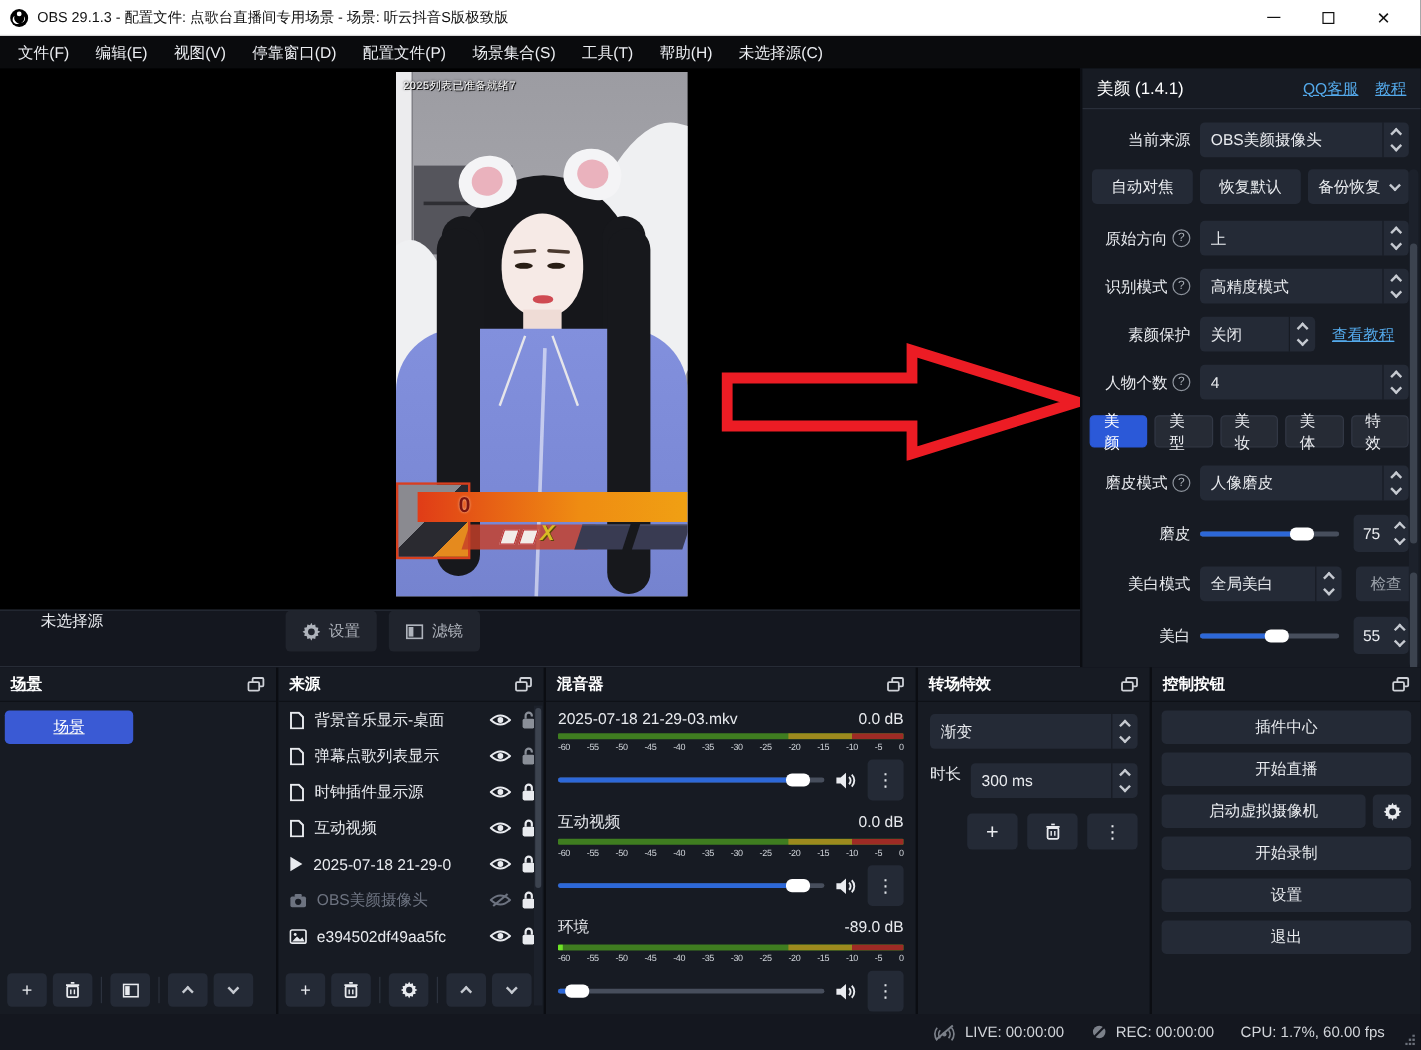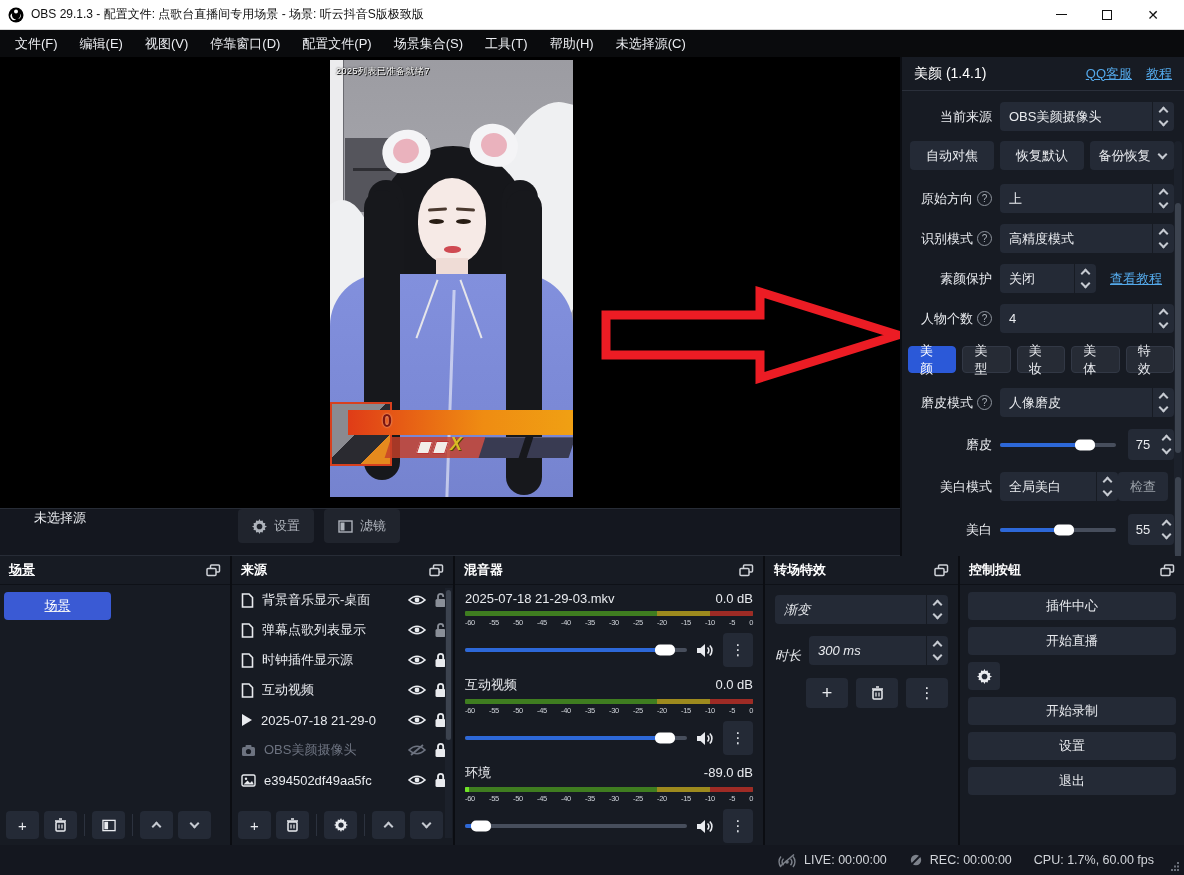--- a/index.html
+++ b/index.html
@@ -116,21 +116,21 @@
   .meter{position:relative;height:5px;margin-top:5px;border-radius:1px;overflow:hidden;background:#3f7d20;}
   .meter .y{position:absolute;left:66.5%;top:0;bottom:0;width:18.5%;background:#9d8a1e;}
   .meter .r{position:absolute;left:85%;top:0;bottom:0;right:0;background:#9e2b25;}
   .meter .sliver{position:absolute;left:0;top:0;bottom:0;width:4px;background:#6fe327;}
   .ticks{display:flex;justify-content:space-between;font-size:7.5px;color:#cfd3d9;margin-top:2px;letter-spacing:-0.3px;}
   .mx-vol{display:flex;align-items:center;gap:9px;margin-top:6px;margin-bottom:9px;}
   .mx-vol .slider{margin-right:0;}
   .mx-menu{width:30px;height:34px;background:#242a36;border-radius:4px;display:flex;align-items:center;justify-content:center;font-size:15px;color:#dfe2e7;flex:none;}
 
   
-  .tr-row{display:flex;align-items:flex-end;margin:10px 10px 12px;font-style:italic;}
+  .tr-row{display:flex;align-items:flex-start;margin:10px 10px 12px;}
   .tr-lb{font-size:13px;margin-right:8px;white-space:nowrap;}
   .tr-btns{display:flex;gap:8px;justify-content:flex-end;margin:13px 10px 0;}
   .trb{width:42px;height:30px;background:#242a36;border-radius:4px;display:flex;align-items:center;justify-content:center;font-size:18px;color:#e9ebef;}
 
   
   .ctl{padding:7px 8px;display:flex;flex-direction:column;gap:7px;}
   .crow{display:flex;gap:6px;}
   .cbtn{flex:1;height:28px;background:#242a36;border-radius:4px;display:flex;align-items:center;justify-content:center;font-size:13px;color:#e9ebef;}
   .cbtn.sq{flex:none;width:32px;}
 
@@ -370,21 +370,21 @@
 
   <div class="brow" style="margin-top:13px;">
     <span class="blabel">美白模式</span>
     <div class="dd" style="flex:none;width:118px;">
       <span>全局美白</span>
       <span class="spin">
           <i class="cv up"></i>
           <i class="cv down"></i>
         </span>
     </div>
-    <div class="bbtn" style="flex:none;width:50px;height:29px;margin-left:0;color:#9aa0a8;">检查</div>
+    <div class="bbtn" style="flex:none;width:50px;height:29px;margin-left:12px;color:#9aa0a8;">检查</div>
   </div>
 
   <div class="brow" style="margin-top:14px;">
     <span class="blabel">美白</span>
     <div class="slider">
       <span class="fill" style="width:55%;"></span>
         <span class="handle" style="left:55%;"></span>
     </div>
     <div class="spinbox">
       <span class="val">55</span>
@@ -813,20 +813,21 @@
       </span>
   </div>
   <div class="ctl">
     <div class="crow">
         <div class="cbtn">插件中心</div>
       </div>
     <div class="crow">
         <div class="cbtn">开始直播</div>
       </div>
     <div class="crow">
+      <div class="cbtn">启动虚拟摄像机</div>
       <div class="cbtn sq">
           <span>
             <svg width="15" height="15" viewBox="0 0 16 16">
               <path fill="#e9ebef" d="M8 0l1 2.2 2.4-.6 .4 2.4 2.4.4-.6 2.4L16 8l-2.4 1.2.6 2.4-2.4.4-.4 2.4-2.4-.6L8 16l-1.2-2.2-2.4.6-.4-2.4-2.4-.4.6-2.4L0 8l2.2-1.2-.6-2.4 2.4-.4.4-2.4 2.4.6z"></path>
               <circle cx="8" cy="8" r="3" fill="#242a36"></circle>
             </svg>
           </span>
         </div>
     </div>
     <div class="crow">

